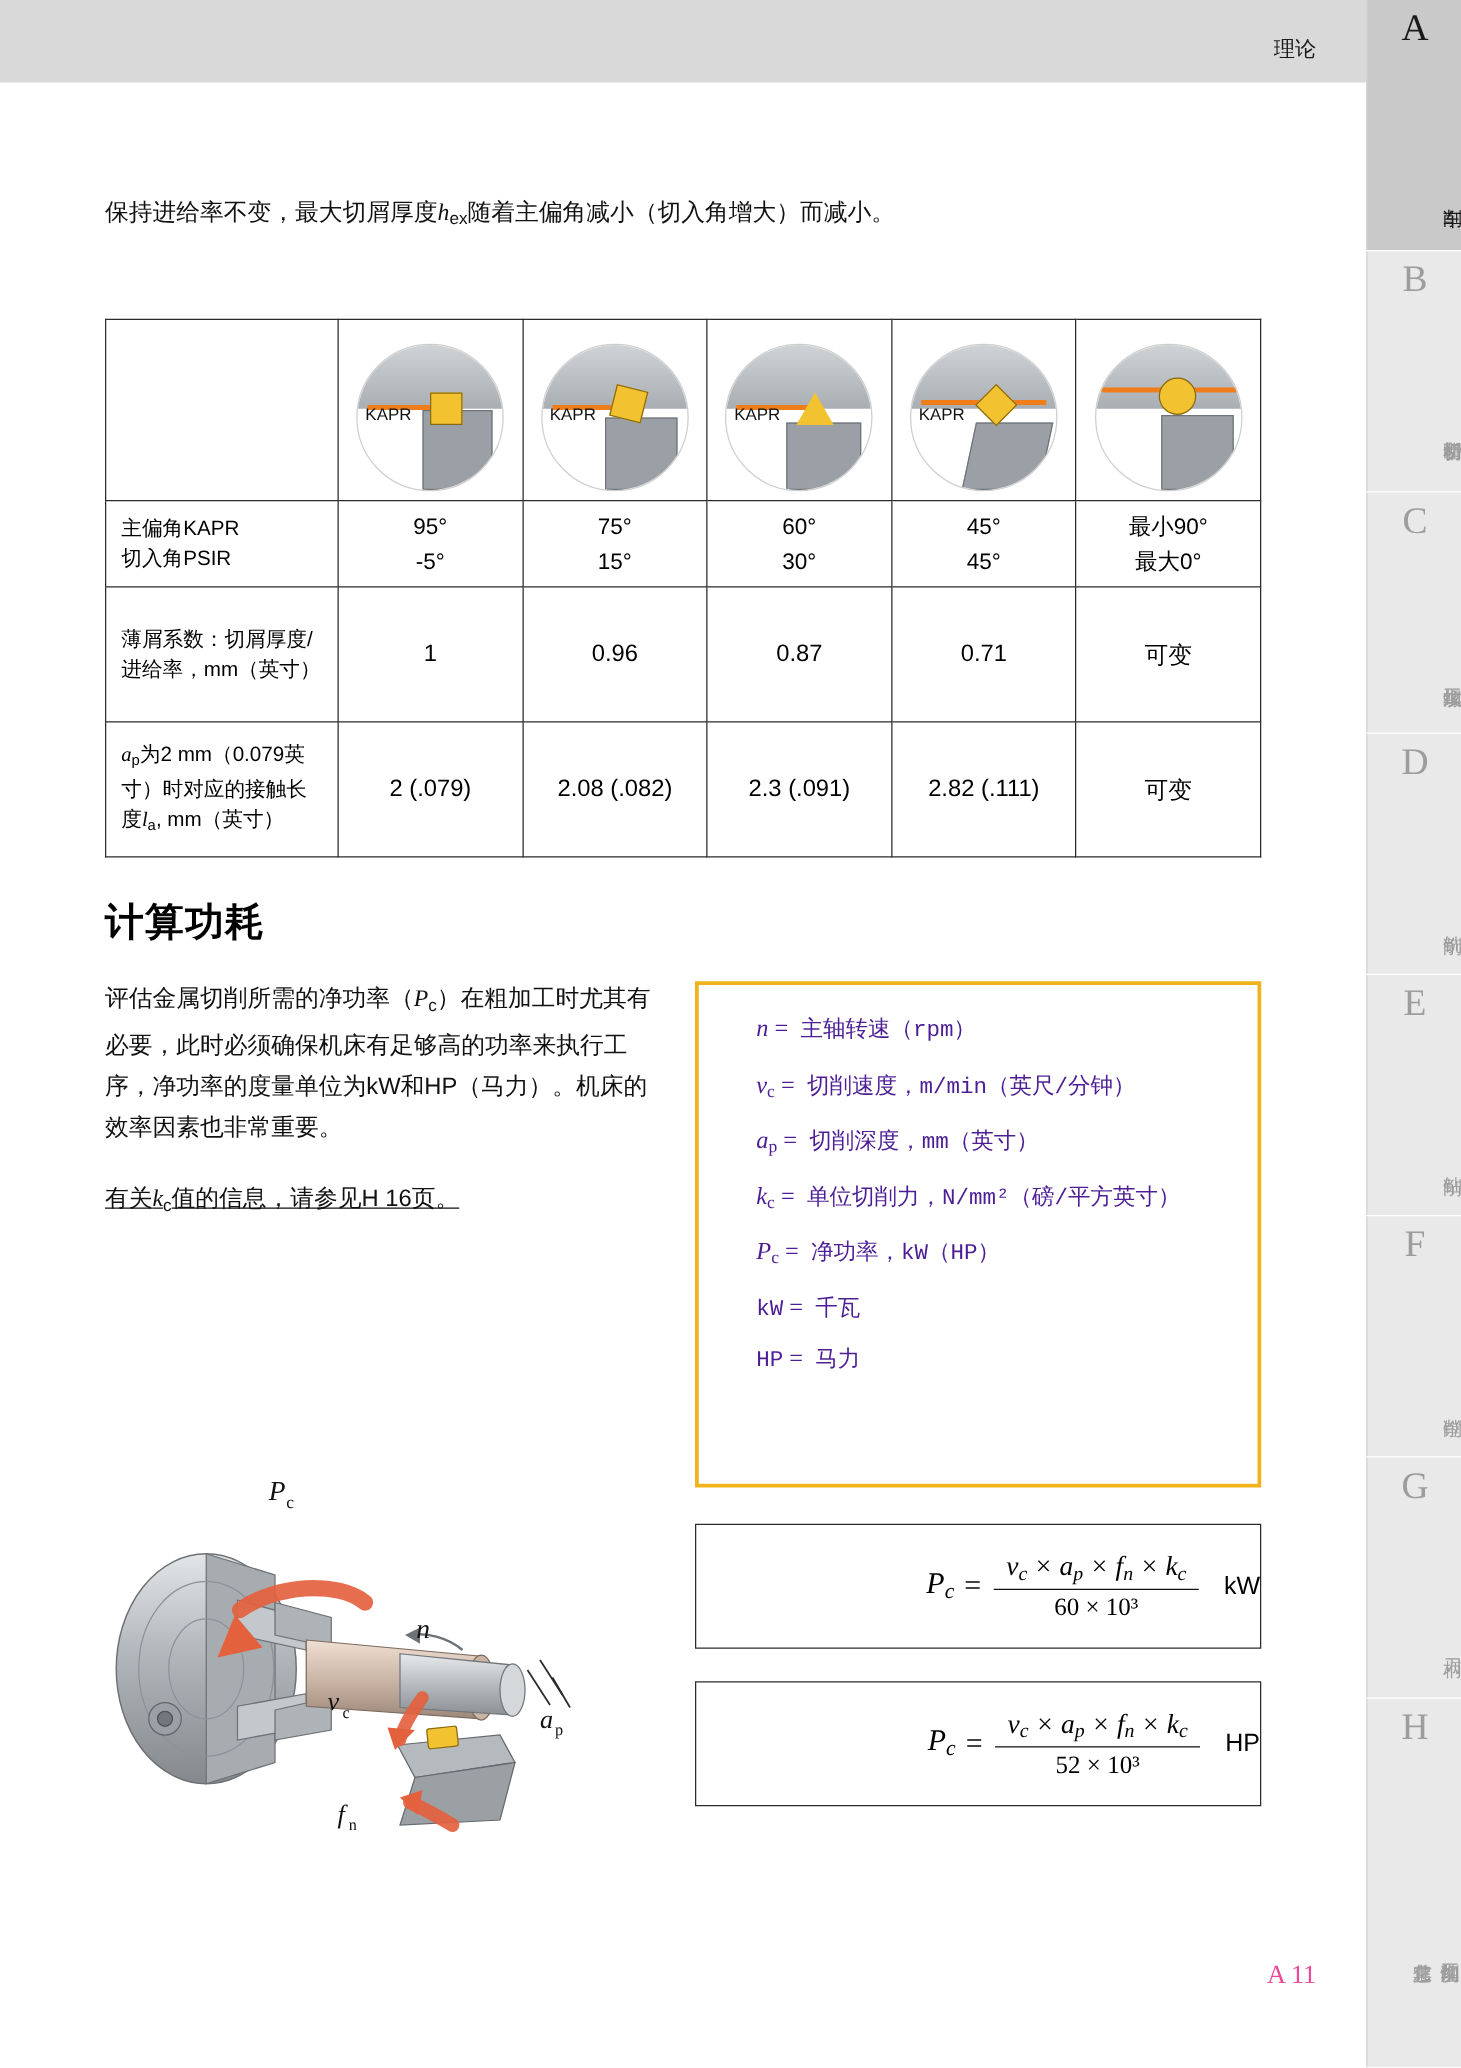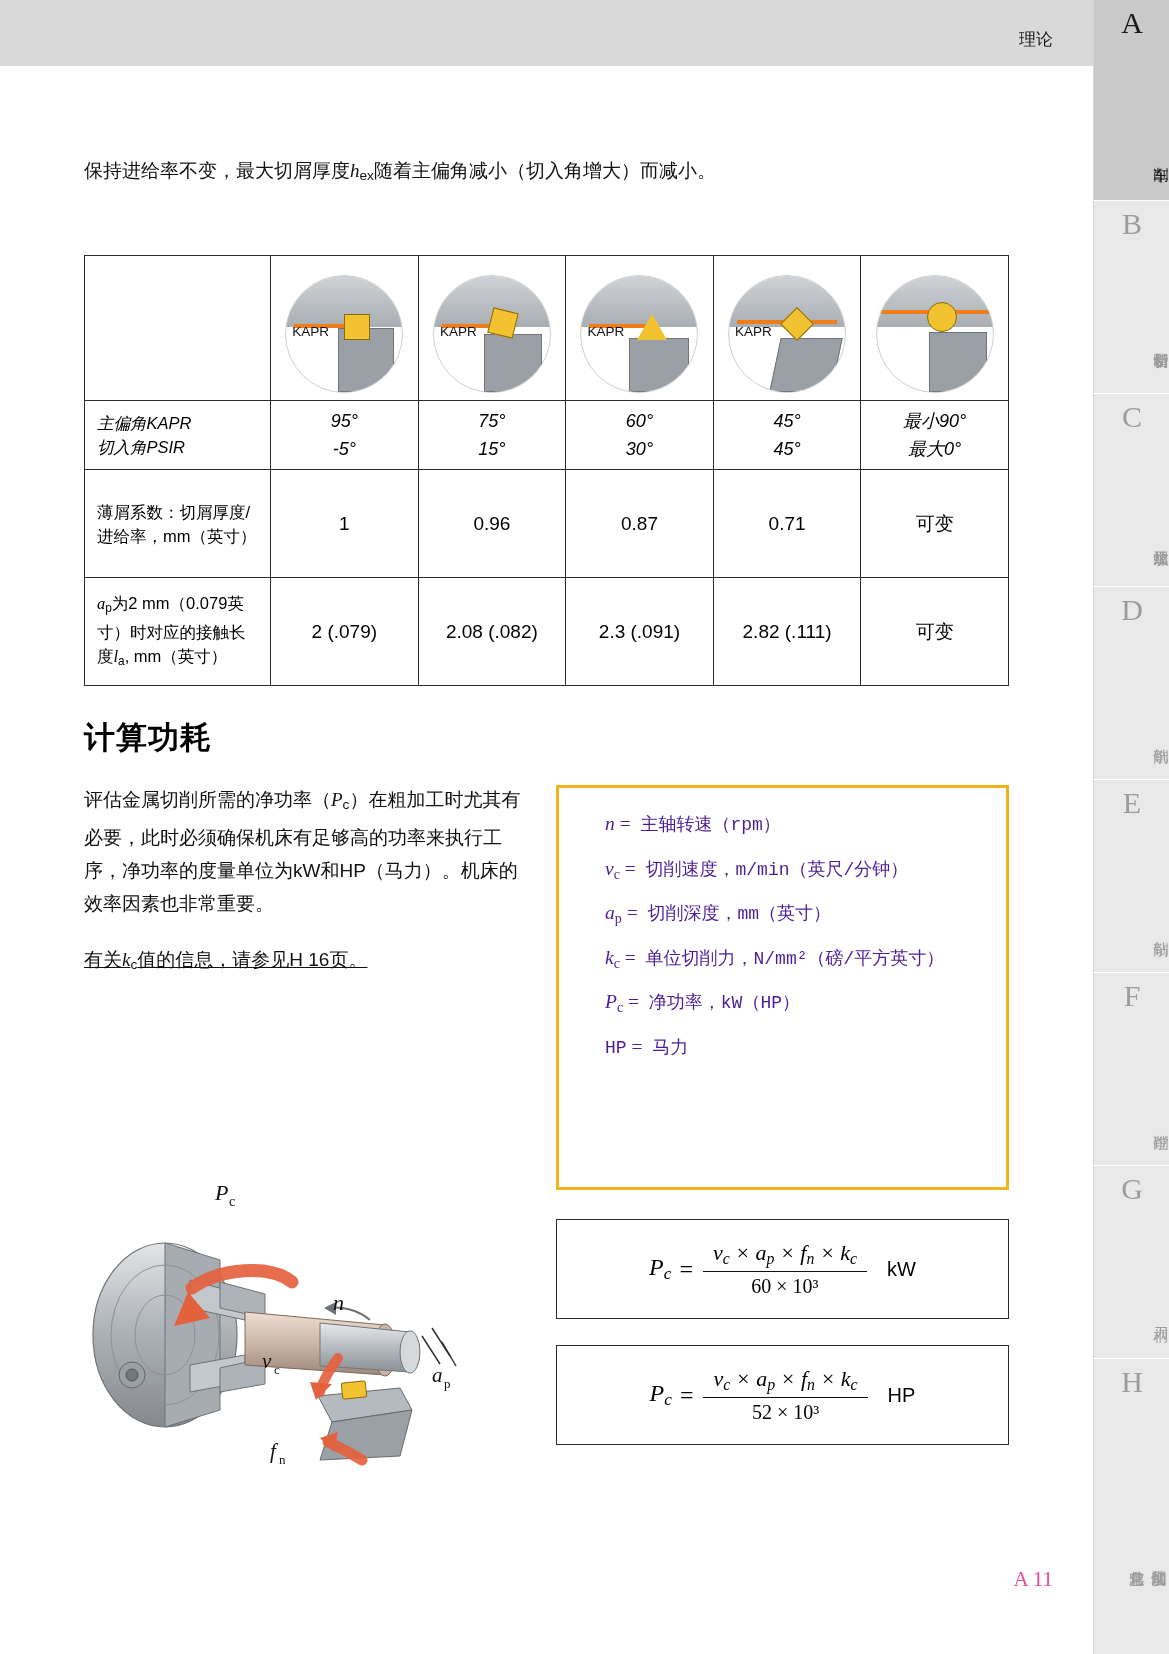--- a/index.html
+++ b/index.html
@@ -86,21 +86,21 @@
   .circ {
     width:118px; height:118px; border-radius:50%;
     margin:12px auto 0; position:relative; overflow:hidden;
     background:#ffffff;
     border:1px solid #cfcfcf;
   }
   .kapr-lbl {
     position:absolute; left:6px; top:48px; font-size:13.5px; color:#111; z-index:5;
     background:rgba(255,255,255,.0);
   }
-  .ang-row td { font-size:18px; line-height:28px; height:62px;font-style:italic; }
+  .ang-row td { font-size:18px; line-height:28px; height:62px; }
   .num-cell { font-size:19px; }
   .row2 td { height:108px; }
   .row3 td { height:108px; }
 
   
   .shank {
     position:absolute; background:#b9bdc2;
     border:1px solid #6f7478;
   }
   .grey-top {
@@ -127,21 +127,21 @@
   .mono { font-family:"Liberation Mono", monospace; font-size:18px; }
 
   .formula-box {
     position:absolute; left:556px; width:453px; height:100px;
     border:1.5px solid #2b2b2b; background:#fff;
   }
   .fb1 { top:1219px; }
   .fb2 { top:1345px; }
   .frac-wrap {
     position:absolute; left:0; top:0; width:100%; height:100%;
-    display:flex; align-items:center; justify-content:center;
+    display:flex; align-items:center; justify-content:flex-end;
     font-family:"Liberation Serif", serif;
   }
   .pc-lhs { font-size:24px; font-style:italic; margin-right:8px; }
   .frac { display:inline-block; text-align:center; vertical-align:middle; }
   .frac .top { font-size:22px; font-style:italic; padding:0 10px 3px; }
   .frac .bar { border-top:1.5px solid #111; }
   .frac .bot { font-size:20px; padding-top:3px; }
   .unit { font-size:20px; margin-left:20px; font-family:"Liberation Sans", sans-serif; }
 
   
@@ -333,20 +333,23 @@
         <span class="ital">v</span><sub>c</sub> =&nbsp; <span class="mono">切削速度，m/min（英尺/分钟）</span>
       </div>
       <div class="legend-row">
         <span class="ital">a</span><sub>p</sub> =&nbsp; <span class="mono">切削深度，mm（英寸）</span>
       </div>
       <div class="legend-row">
         <span class="ital">k</span><sub>c</sub> =&nbsp; <span class="mono">单位切削力，N/mm²（磅/平方英寸）</span>
       </div>
       <div class="legend-row">
         <span class="ital">P</span><sub>c</sub> =&nbsp; <span class="mono">净功率，kW（HP）</span>
+      </div>
+      <div class="legend-row">
+        <span class="mono">kW</span> =&nbsp; <span class="mono">千瓦</span>
       </div>
       <div class="legend-row">
         <span class="mono">HP</span> =&nbsp; <span class="mono">马力</span>
       </div>
     </div>
 
     <div class="formula-box fb1">
       <div class="frac-wrap">
         <span class="pc-lhs"><span>P</span><sub>c</sub></span>
         <span style="font-size:24px;margin-right:10px;">=</span>

